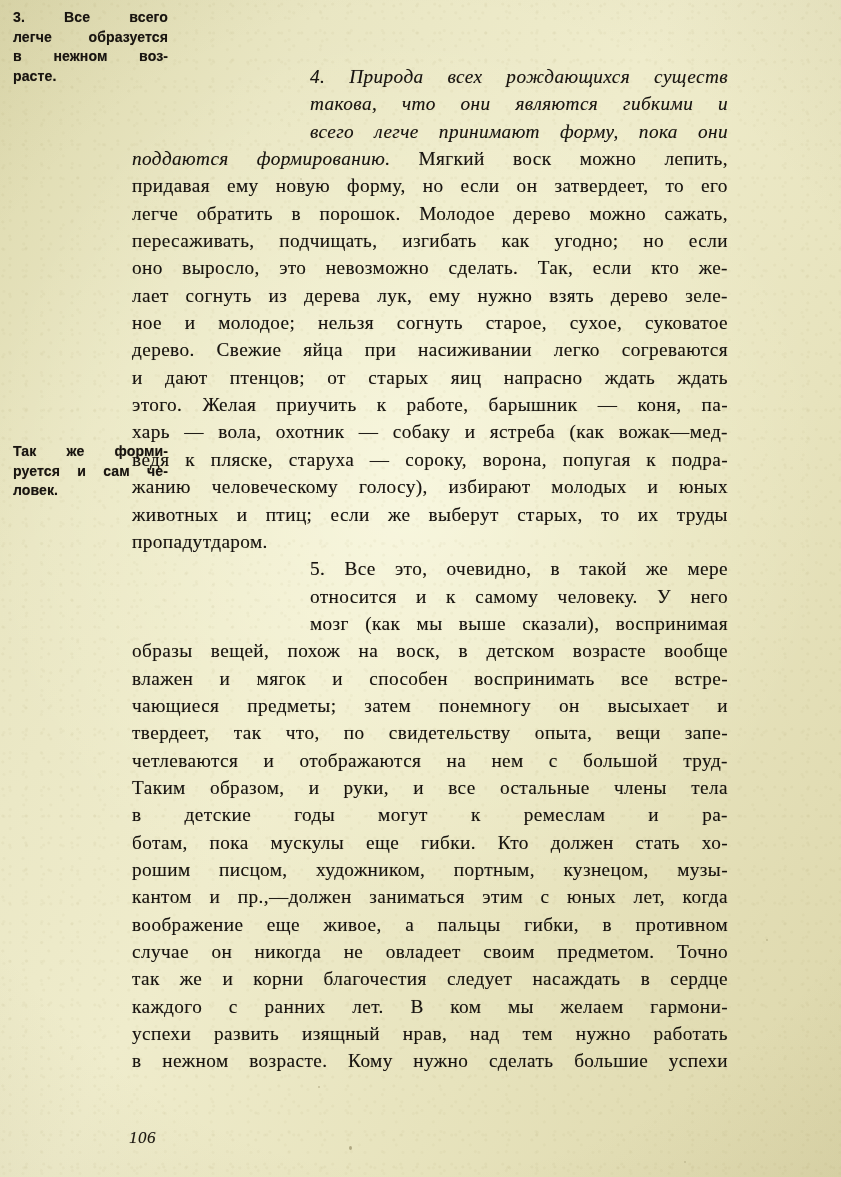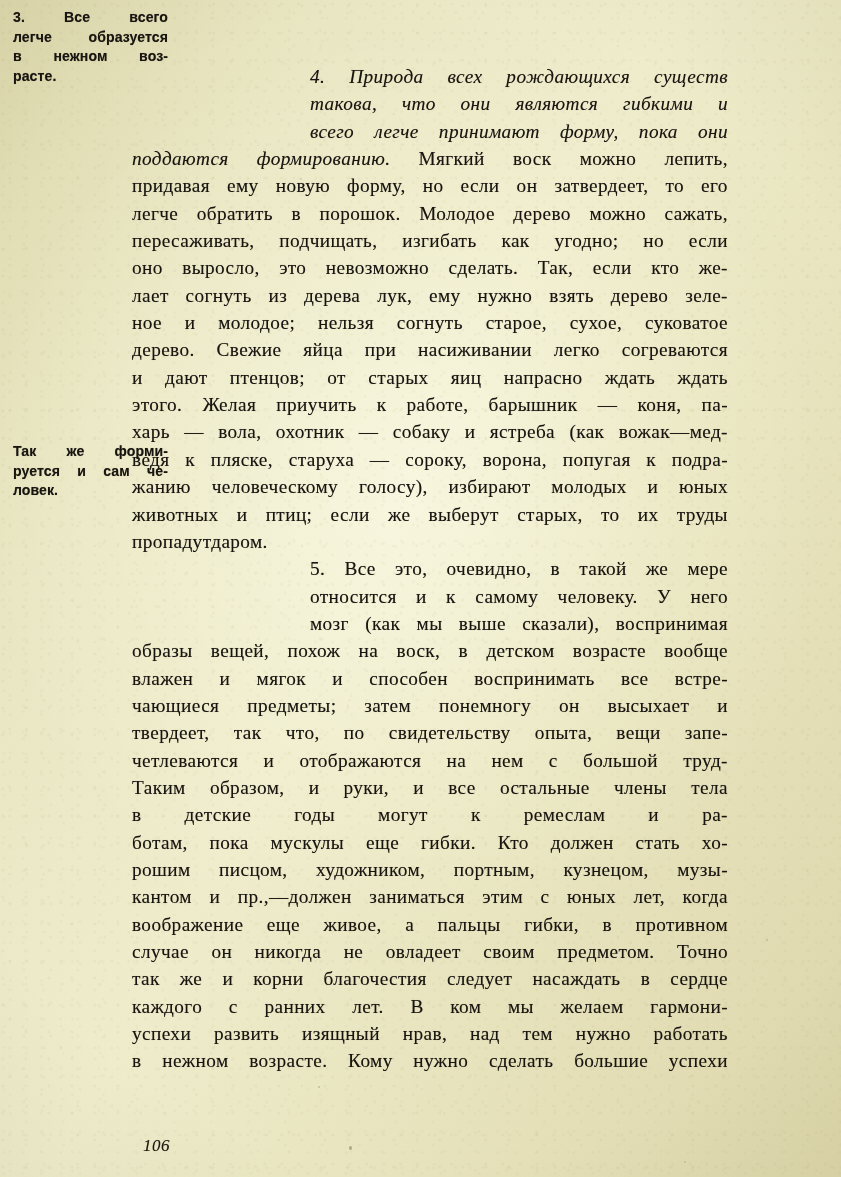--- a/index.html
+++ b/index.html
@@ -95,29 +95,28 @@
 
   #note-1 { left: 13px;  top: 8px;   width: 155px; }
   #note-2 { left: 13px;  top: 442px; width: 155px; }
 
   
   .indent-block { margin-left: 178px; width: 418px; }
 
   
   #folio {
     position: absolute;
-    left: 143px;
+    left: 129px;
     top: 1128px;
     font-family: "Liberation Serif", "DejaVu Serif", serif;
     font-style: italic;
     font-size: 17px;
     letter-spacing: 0.03em;
     color: #1d1811;
     text-shadow: 0 0 0.7px rgba(30,24,14,0.4);
-    margin-top: 8px;
   }
 
   
   #content, #folio { filter: blur(0.18px); }
 </style>
 </head>
 <body>
 
 <div id="page">
   <div id="grain"></div>

